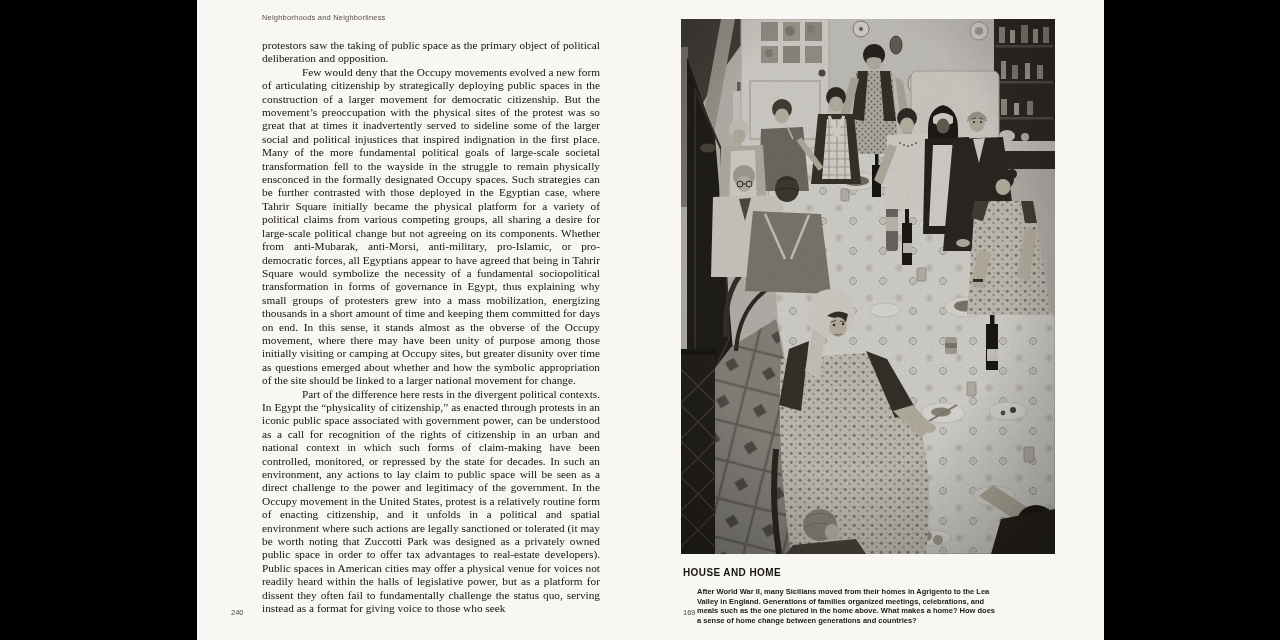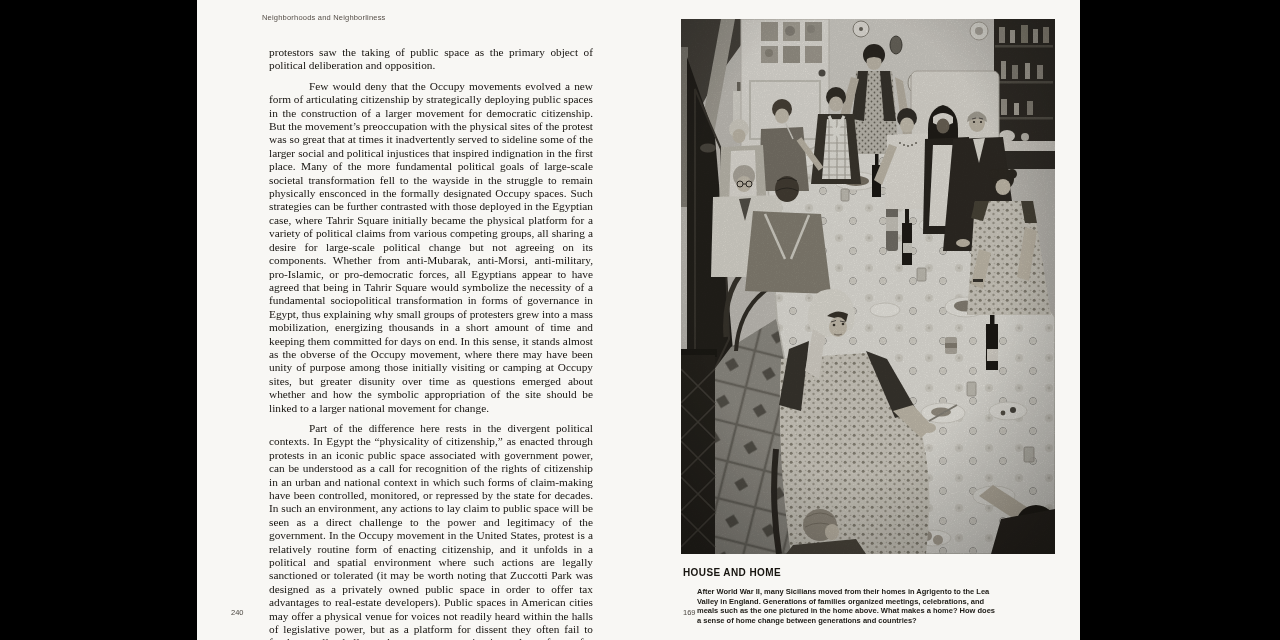--- a/index.html
+++ b/index.html
@@ -1,30 +1,30 @@
 <!DOCTYPE html>
 <html><head>
 <meta charset="utf-8">
 <style>
   html,body{margin:0;padding:0;}
   body{
     width:1280px;height:640px;background:#000;position:relative;overflow:hidden;
     font-family:"Liberation Sans",sans-serif;
   }
-  .spread{position:absolute;left:197px;top:0;width:883px;height:640px;background:#f8f7f4;}
+  .spread{position:absolute;left:197px;top:0;width:883px;height:640px;background:#f8f7f4;padding-left:24px;}
   .running-header{
     position:absolute;left:65px;top:13px;
     font:7.5px "Liberation Sans",sans-serif;color:#564f48;letter-spacing:.2px;
   }
   .body-text{
     position:absolute;left:65px;top:39px;width:338px;
     font:11.3px/13.4px "Liberation Serif",serif;color:#16130f;
     text-align:justify;
   }
-  .para{margin:7px;}
+  .para{margin:0;}
   .para-indent{text-indent:40px;}
   .pagenum{position:absolute;font:7.5px "Liberation Sans",sans-serif;color:#4c4741;}
   .pagenum-left{left:34px;top:608px;}
   .pagenum-right{left:486px;width:372px;top:608px;}
   .photo{position:absolute;left:484px;top:19px;width:374px;height:535px;background:#b9b6af;}
   .photo svg{display:block;width:374px;height:535px;}
   .caption-title{
     position:absolute;left:486px;top:567px;
     font:bold 10px "Liberation Sans",sans-serif;color:#17140f;letter-spacing:.4px;
   }

